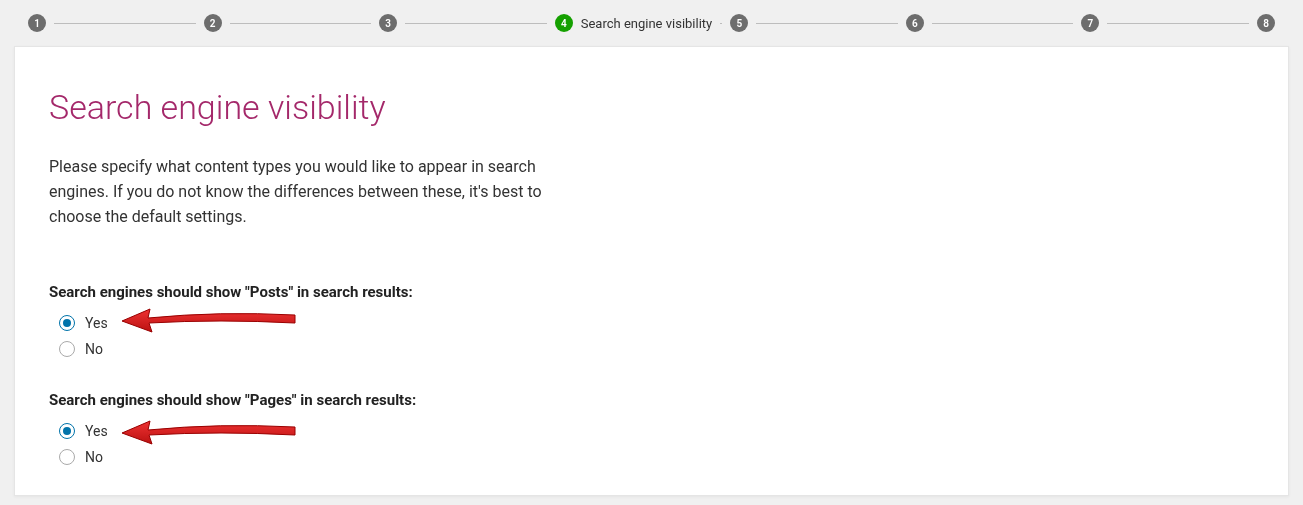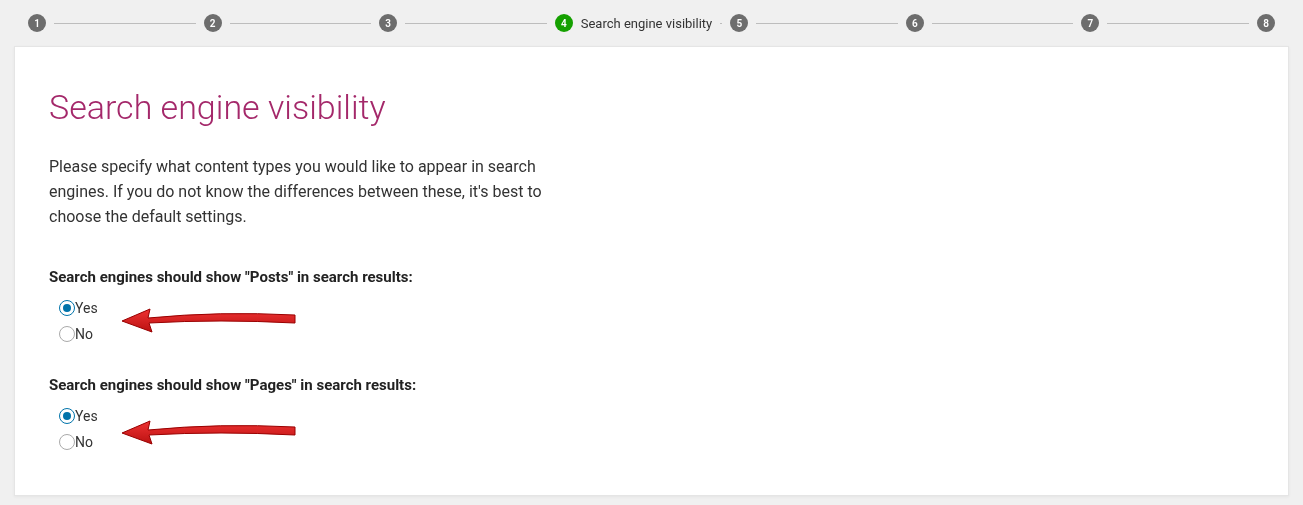--- a/index.html
+++ b/index.html
@@ -66,35 +66,36 @@
       color: #a4286a;
       font-size: 34px;
       font-weight: 300;
       margin-bottom: 28px;
     }
     .intro {
       color: #333;
       font-size: 16px;
       line-height: 1.55;
       max-width: 540px;
-      margin-bottom: 39px;
+      margin-bottom: 54px;
     }
 
     .field-group {
       margin-bottom: 34px;
     }
     .field-label {
       font-size: 15px;
       font-weight: 700;
       color: #222;
       margin-bottom: 14px;
     }
     .radio-row {
       display: flex;
       align-items: center;
+      gap: 10px;
       margin-bottom: 10px;
       margin-left: 10px;
       font-size: 14px;
       color: #333;
     }
     .radio {
       width: 16px;
       height: 16px;
       border-radius: 50%;
       border: 1px solid #aaa;

